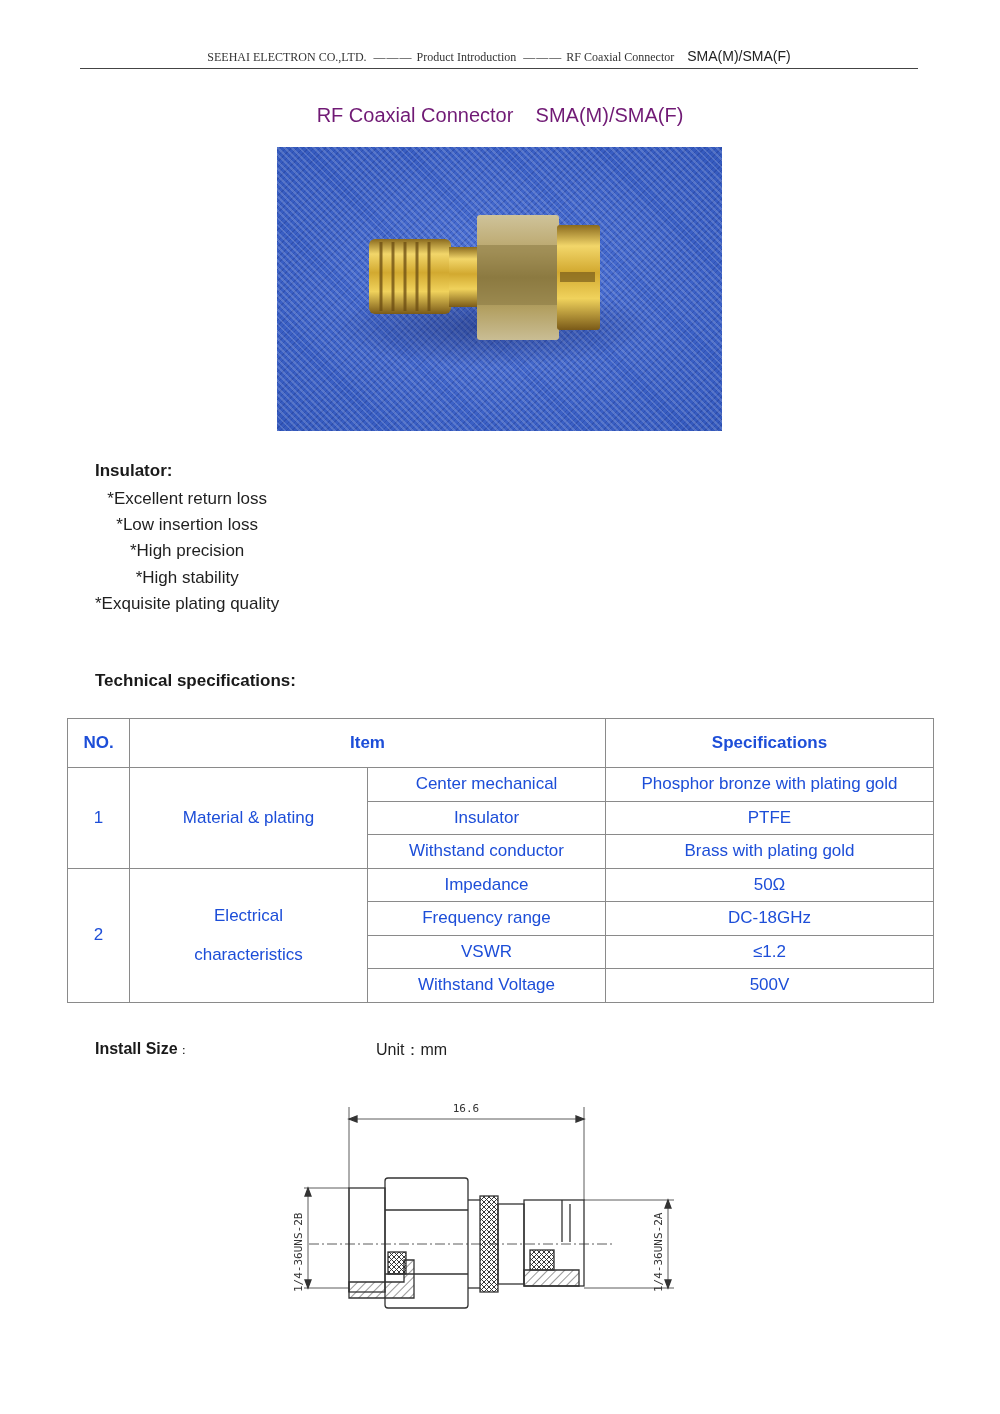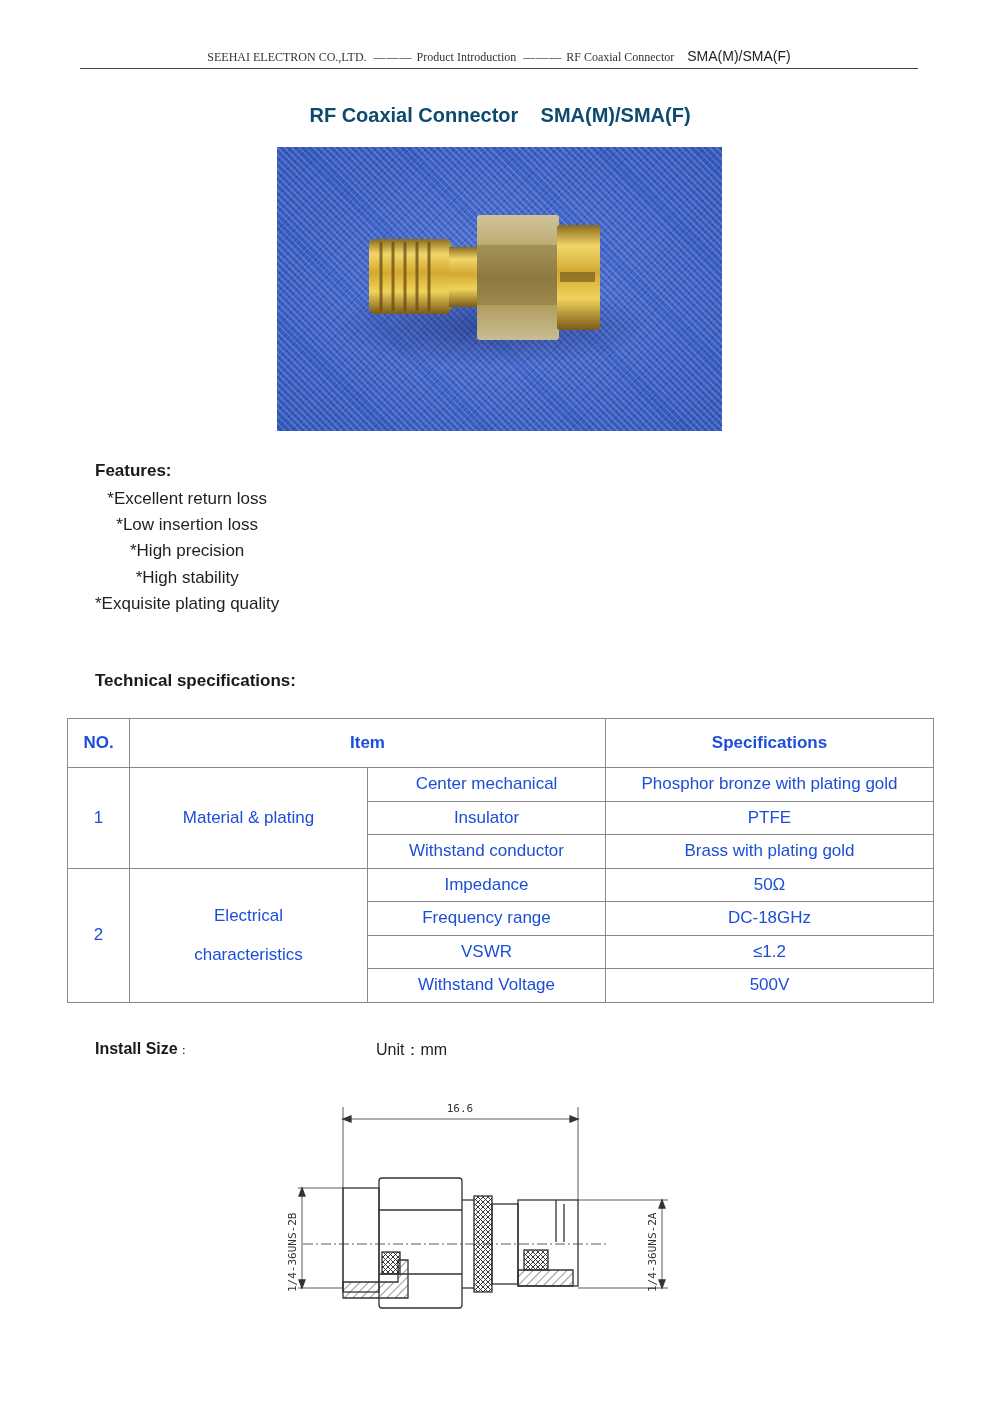--- a/index.html
+++ b/index.html
@@ -5,21 +5,21 @@
     html, body { margin: 0; padding: 0; background: #ffffff; }
     body { width: 1000px; height: 1414px; position: relative; overflow: hidden; color: #1a1a1a; font-family: "Liberation Sans", sans-serif; }
     .abs { position: absolute; }
 
     
     .running-header { left: 80px; top: 48px; width: 838px; height: 20px; text-align: center; font-family: "Liberation Serif", serif; font-size: 12px; color: #333; white-space: nowrap; }
     .running-header .rh-model { font-family: "Liberation Sans", sans-serif; font-size: 14px; color: #222; margin-left: 10px; }
     .running-header .sep { margin: 0 4px; letter-spacing: 1px; }
     .header-rule { left: 80px; top: 68px; width: 838px; height: 0; border-top: 1.5px solid #444; }
 
-    .page-title { left: 0; top: 104px; width: 1000px; text-align: center; font-size: 20px; font-weight: bold; color: #0c4a6e; white-space: pre; }
+    .page-title { left: 0; top: 104px; width: 1000px; text-align: center; font-size: 20px; font-weight: normal; color: #701a75; white-space: pre; }
 
     
     .photo { left: 277px; top: 147px; width: 445px; height: 284px; overflow: hidden;
       background-color: #3d63c8;
       background-image:
         repeating-linear-gradient(45deg, rgba(255,255,255,0.16) 0px, rgba(255,255,255,0.16) 2px, transparent 2px, transparent 5px),
         repeating-linear-gradient(-45deg, rgba(20,40,120,0.25) 0px, rgba(20,40,120,0.25) 1px, transparent 1px, transparent 4px),
         radial-gradient(ellipse at 50% 50%, #4f73d6 0%, #3a5fc4 70%, #3459bd 100%);
     }
 
@@ -37,21 +37,21 @@
     .spec-table th { font-weight: bold; height: 48px; }
     .spec-table td { height: 32.5px; }
     .spec-table .no-cell { font-size: 17px; }
     .spec-table .group-cell { line-height: 39px; }
 
     
     .install-heading { left: 95px; top: 1040px; font-size: 16px; font-weight: bold; }
     .install-heading .colon { font-weight: normal; font-size: 12px; }
     .unit-label { left: 376px; top: 1040px; font-size: 16px; color: #1f1f1f; }
 
-    .drawing { left: 278px; top: 1092px; width: 400px; height: 240px; }
+    .drawing { left: 284px; top: 1092px; width: 400px; height: 240px; }
   </style>
 </head>
 <body>
 
 <div class="abs running-header">
   <span>SEEHAI ELECTRON CO.,LTD.</span>
   <span class="sep">———</span><span>Product Introduction</span>
   <span class="sep">———</span><span>RF Coaxial Connector</span>
   <span class="rh-model">SMA(M)/SMA(F)</span>
 </div>
@@ -95,21 +95,21 @@
     <rect x="172" y="100" width="30" height="60" fill="url(#gold)"></rect>
 
     <rect x="200" y="68" width="82" height="125" rx="3" fill="url(#hex)"></rect>
     <rect x="200" y="98" width="82" height="60" fill="#8b7a44" opacity="0.55"></rect>
 
     <rect x="280" y="78" width="43" height="105" rx="3" fill="url(#gold)"></rect>
     <rect x="283" y="125" width="35" height="10" fill="#6a5018" opacity="0.6"></rect>
   </svg>
 </div>
 
-<div class="abs section-heading features-heading">Features:</div>
+<div class="abs section-heading features-heading">Insulator:</div>
 <ul class="abs features-list">
   <li>*Excellent return loss</li>
   <li>*Low insertion loss</li>
   <li>*High precision</li>
   <li>*High stability</li>
   <li>*Exquisite plating quality</li>
 </ul>
 
 <div class="abs section-heading tech-heading">Technical specifications:</div>
 

